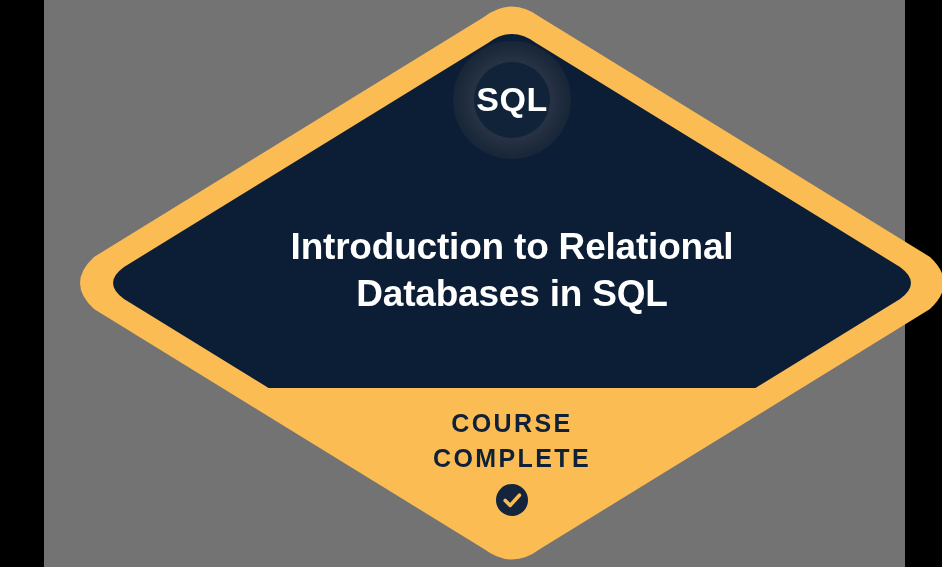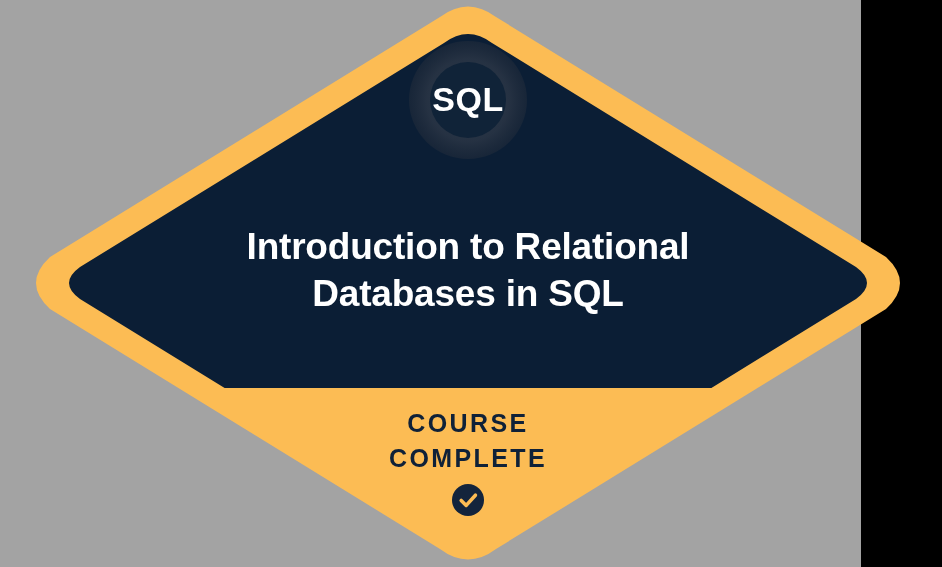--- a/index.html
+++ b/index.html
@@ -10,21 +10,22 @@
   body {
     width: 942px;
     height: 567px;
     overflow: hidden;
     font-family: "Liberation Sans", sans-serif;
   }
   #badge-root {
     position: relative;
     width: 861px;
     height: 567px;
-    background: #a3a3a3;
+    background: #737373;
+    margin-left: 44px;
   }
   #badge-svg {
     position: absolute;
     left: 0;
     top: 0;
     display: block;
   }
   .svg-title-line,
   .svg-status-line,
   .svg-logo-text {

